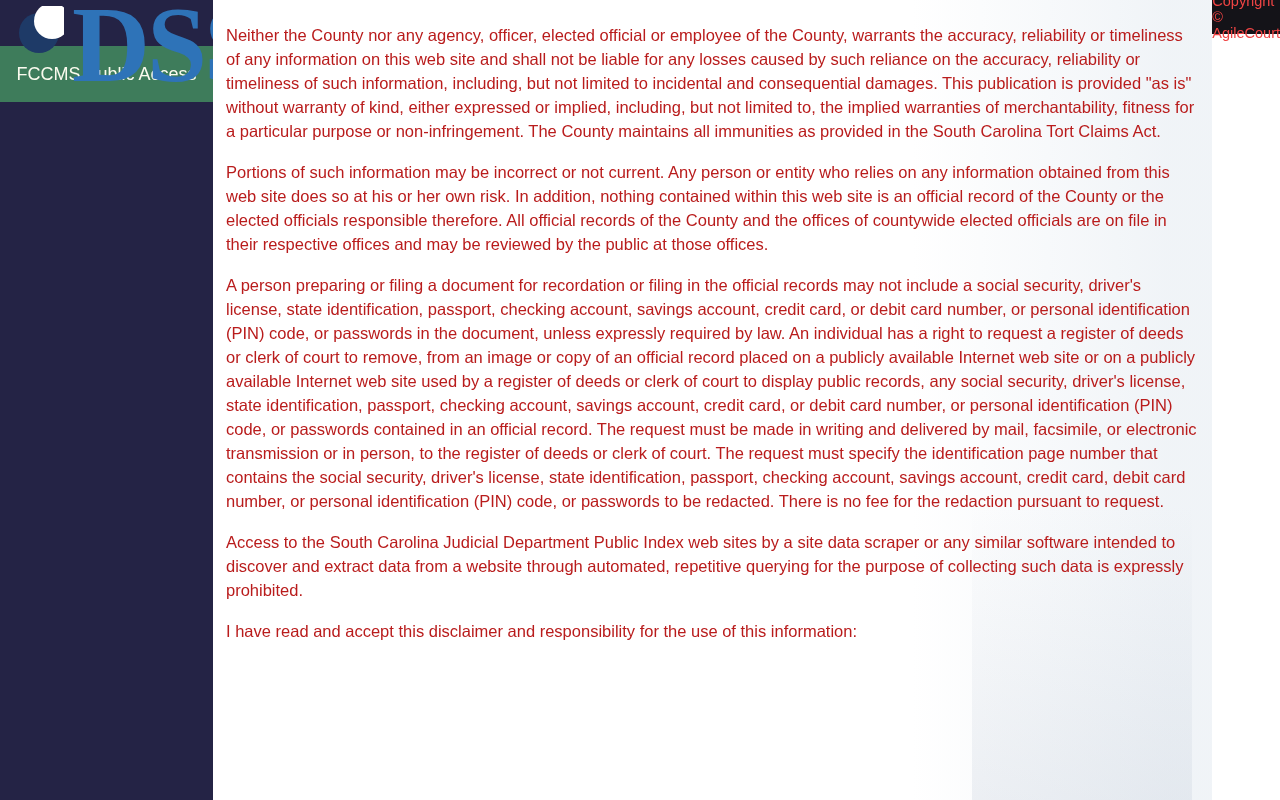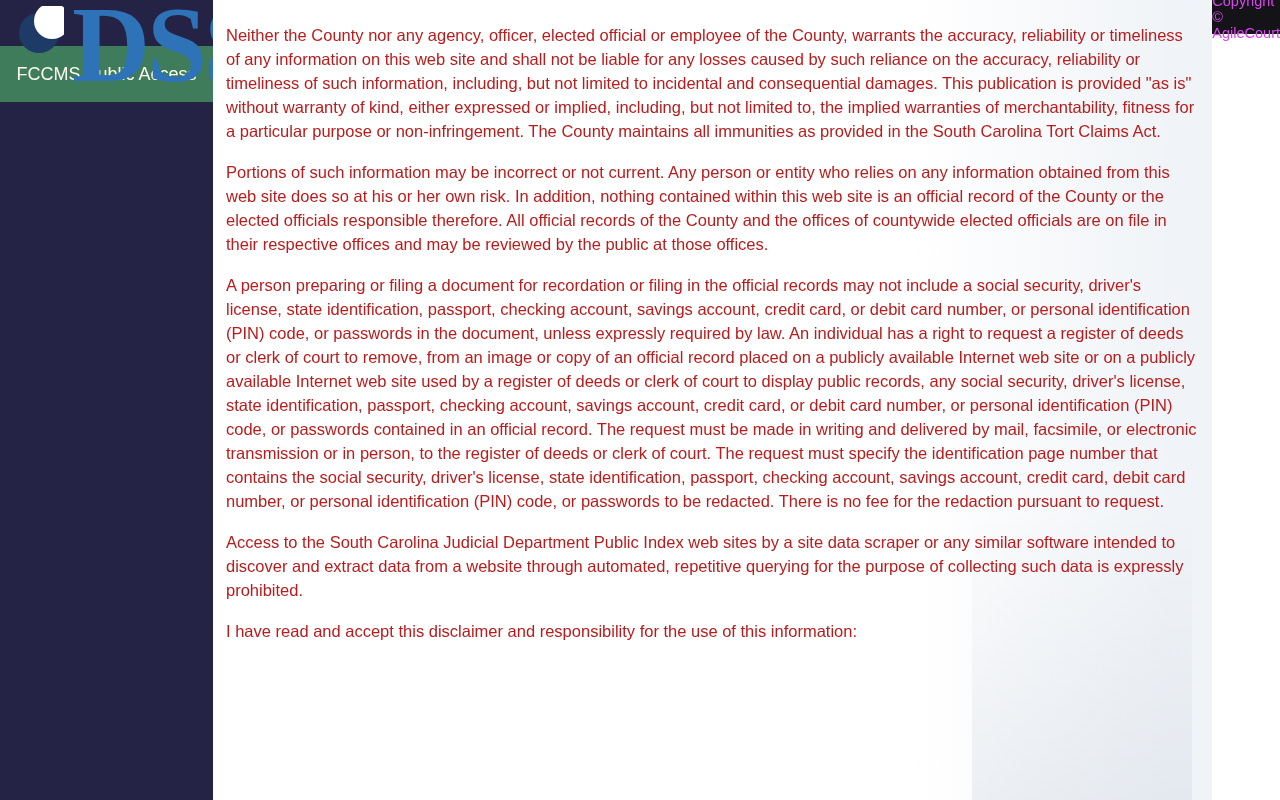--- a/index.html
+++ b/index.html
@@ -68,21 +68,21 @@
   }
   .terms p {
     font-size:16.5px; line-height:24px; color:#b91c1c;
     margin:17px 0; position:relative;
   }
 
   
   .footer {
     flex:0 0 34px; height:34px; background:#141318;
     display:flex; align-items:center; justify-content:center;
-    color:#d946ef; font-size:14.5px;
+    color:#ef4444; font-size:14.5px;
   }
 </style>
 </head>
 <body>
 
 <div class="page">
 
   <div class="header">
     <a class="logo-link">
       <span class="moon">

